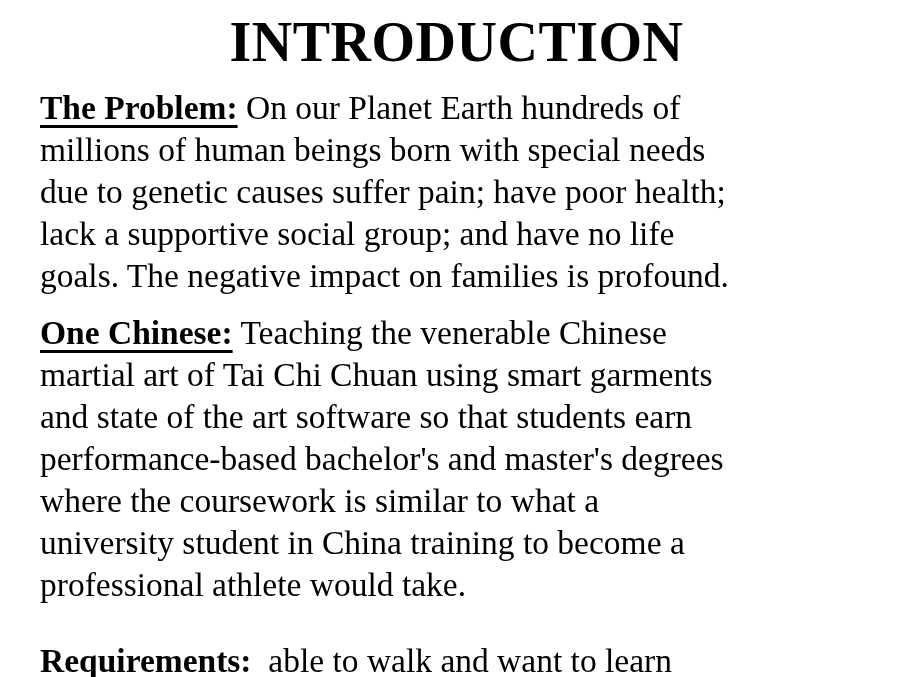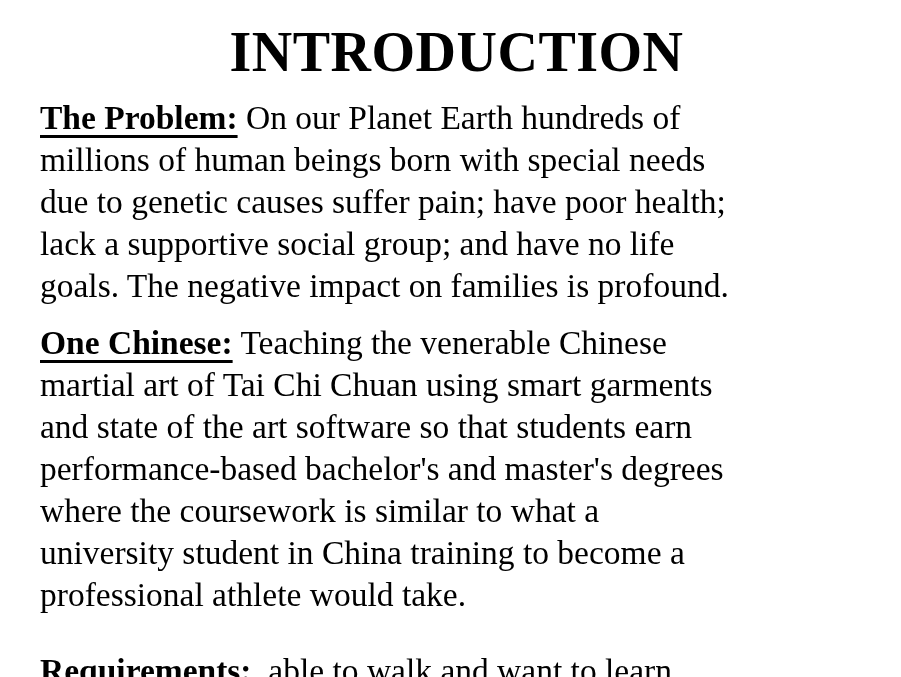--- a/index.html
+++ b/index.html
@@ -11,21 +11,21 @@
     width: 901px;
     height: 677px;
     overflow: hidden;
     color: #000000;
     font-family: "Liberation Serif", "DejaVu Serif", serif;
   }
   main.slide {
     box-sizing: border-box;
     width: 901px;
     height: 677px;
-    padding: 19px 14px 0 40px;
+    padding: 9px 14px 0 40px;
   }
   h1.slide-title {
     margin: 2px 14px 14px 0;
     text-align: center;
     font-size: 56px;
     line-height: 62px;
     font-weight: bold;
     letter-spacing: 0.5px;
     color: #000000;
   }

